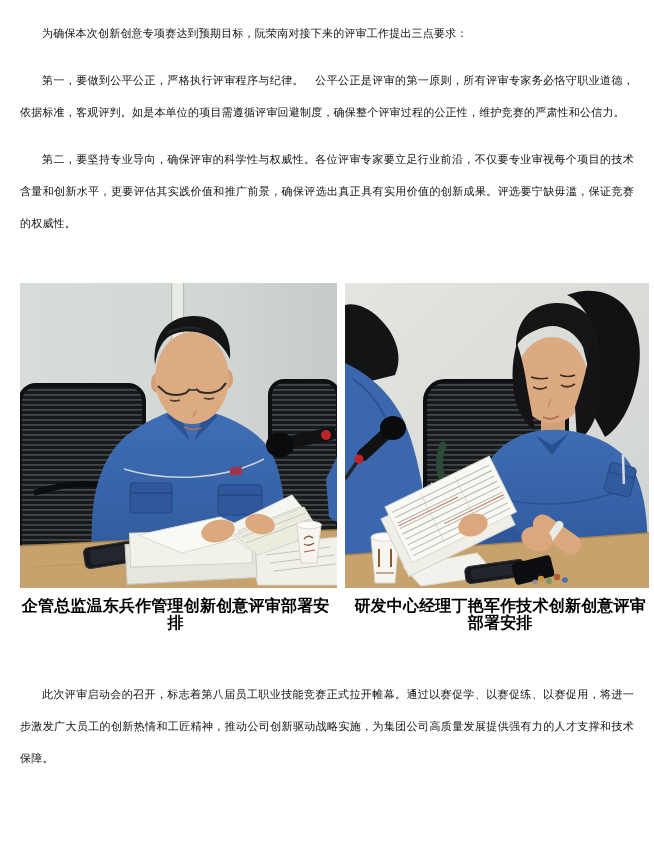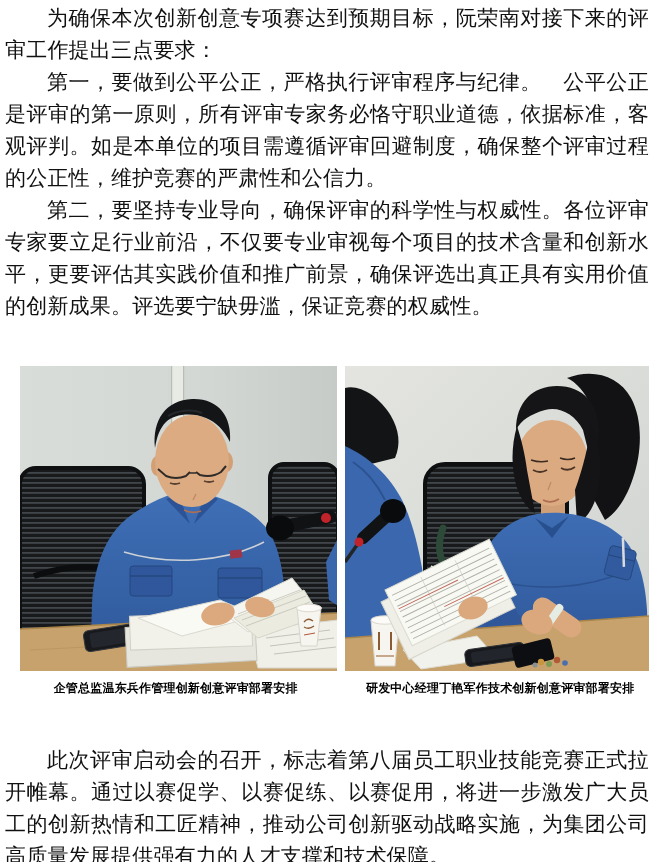--- a/index.html
+++ b/index.html
@@ -2,32 +2,32 @@
 <html><head>
 <meta charset="utf-8">
 <style>
   html,body { margin:0; padding:0; }
   body {
     width:654px; height:862px; background:#ffffff; overflow:hidden;
     font-family:"Liberation Serif","DejaVu Serif",serif; color:#111;
   }
   .page { padding:2px 5px 0 5px; }
   .body-para {
-    margin:0; font-size:21px; line-height:32px; letter-spacing:0.2px;
+    margin:15px; font-size:11px; line-height:32px; letter-spacing:0.2px;
     text-align:justify; text-indent:2em;
   }
   .photo-row { display:flex; gap:8px; margin:44px 0 0 15px; }
   figure { margin:0; padding:0; }
   .photo-frame { width:318px; height:305px; overflow:hidden; }
   .photo-frame.right { width:304px; }
   .photo-frame svg { display:block; }
   .caption-row { display:flex; gap:8px; margin:9px 0 0 15px; }
   .photo-caption {
     font-family:"Liberation Sans","DejaVu Sans",sans-serif; font-weight:700;
-    font-size:12px; line-height:17px; text-align:center; letter-spacing:0.2px; color:#000;
+    font-size:16px; line-height:17px; text-align:center; letter-spacing:0.2px; color:#000;
   }
   .caption-left { width:318px; }
   .caption-right { width:304px;margin-left:12px; }
   .closing { margin-top:47px; }
 </style>
 </head>
 <body>
 
 <div class="page">
 

